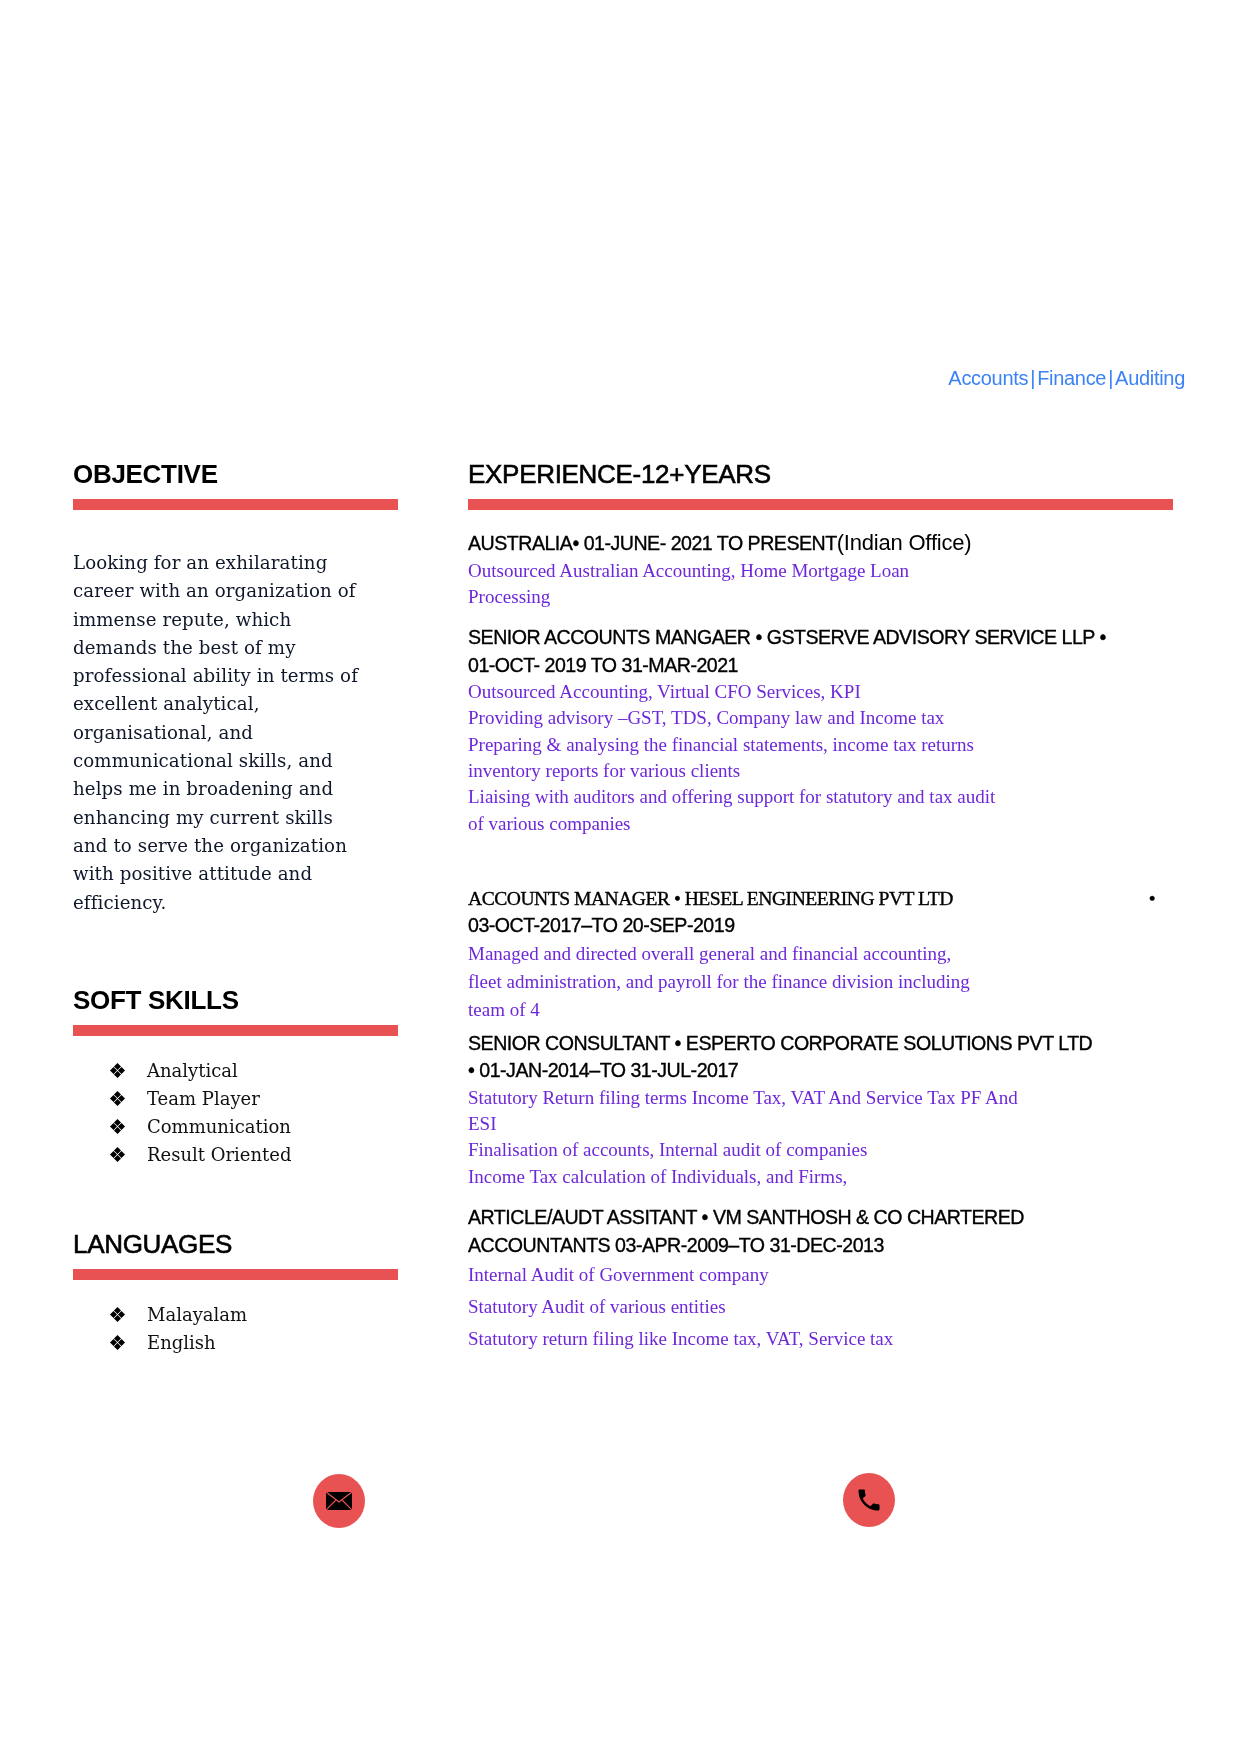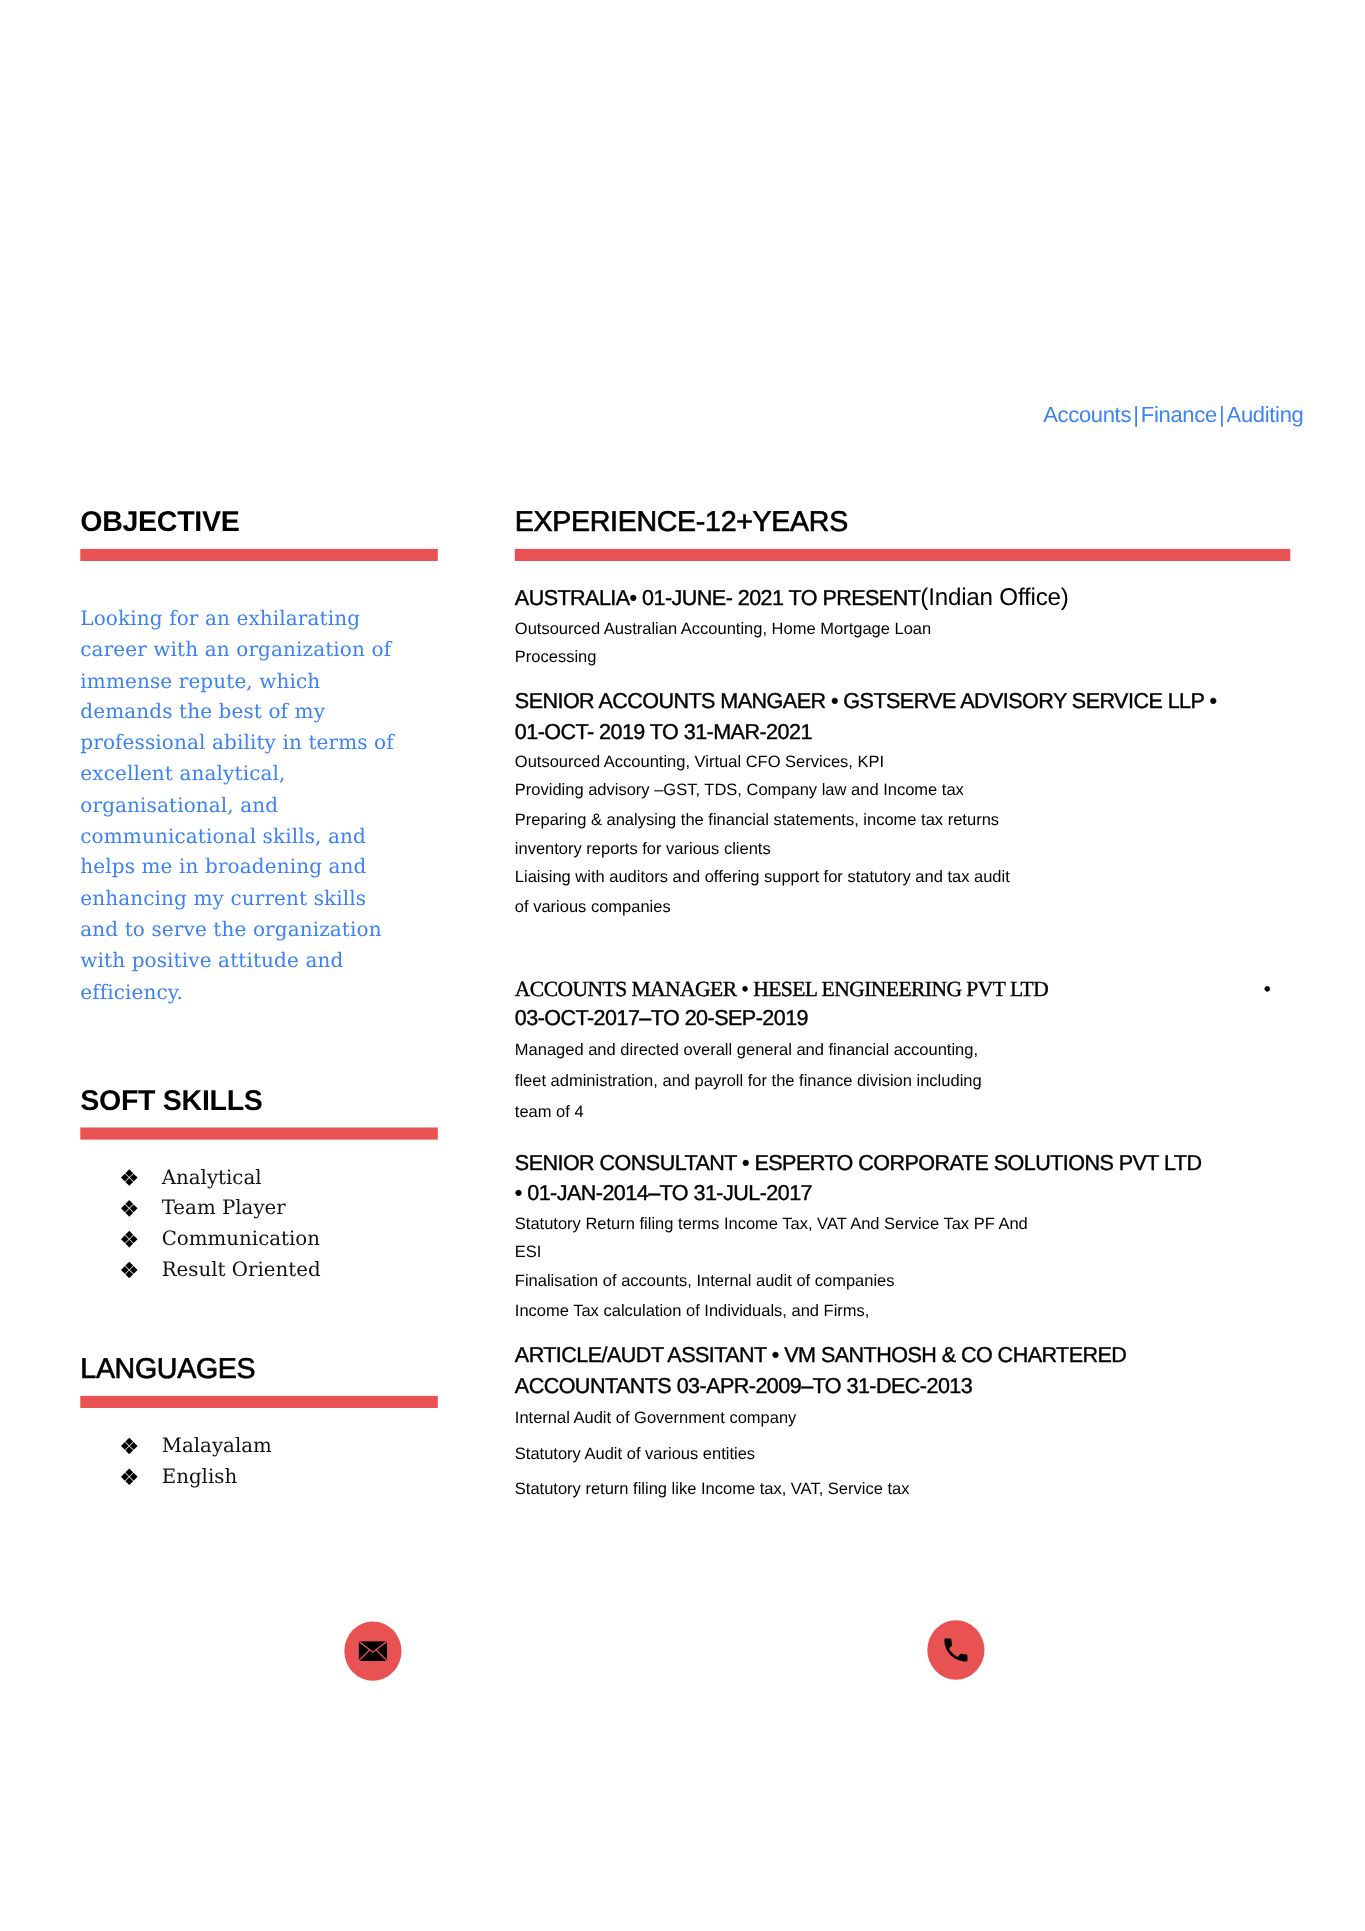--- a/index.html
+++ b/index.html
@@ -17,21 +17,21 @@
 
     .sec-title {
       font-family: "Liberation Sans", sans-serif; font-weight: bold; font-size: 26px;
       letter-spacing: -0.3px; color: #000; line-height: 36px; height: 36px; white-space: nowrap;
     }
     .sec-title.thin { font-weight: normal; -webkit-text-stroke: 0.6px #000; }
     .bar { height: 11px; background: #e95252; margin-top: 7px; }
 
     .objective-text {
       font-family: "DejaVu Serif", serif; font-size: 18.2px; line-height: 28.3px;
-      margin-top: 39px; color: #3b82f6; letter-spacing: 0.1px; white-space: pre-line;
+      margin-top: 39px; color: #0f172a; letter-spacing: 0.1px; white-space: pre-line;
     }
 
     .skills-block { position: absolute; left: 0; top: 526px; width: 325px; }
     .lang-block { position: absolute; left: 0; top: 770px; width: 325px; }
 
     .blist { list-style: none; margin: 21px 0 0 0; padding: 0 0 0 37px; }
     .blist li {
       font-family: "DejaVu Serif", serif; font-size: 18px; line-height: 28px; color: #111;
       display: flex; align-items: center;
     }
@@ -44,21 +44,21 @@
     .blist .diamond i:nth-child(3) { left: 9px; top: 5px; }
     .blist .diamond i:nth-child(4) { left: 5px; top: 9px; }
 
     .job { margin-top: 0; }
     .job-head {
       font-family: "Liberation Sans", sans-serif; font-size: 19.6px; line-height: 27.5px;
       color: #000; letter-spacing: -0.5px; -webkit-text-stroke: 0.35px #000;
     }
     .job-head .light { -webkit-text-stroke: 0; font-size: 22px; letter-spacing: -0.2px; }
     .job-desc {
-      font-family: Liberation Sans, sans-serif; font-size: 15px; line-height: 26.3px; color: #000000;
+      font-family: Liberation Serif, serif; font-size: 19px; line-height: 26.3px; color: #6d28d9;
     }
     .job-desc.spaced { line-height: 32px; }
     .job-head .rdot { position: absolute; right: 0; }
 
     .circle {
       position: absolute; width: 52px; height: 54px; border-radius: 50%;
       background: #e95252; display: flex; align-items: center; justify-content: center;
     }
   </style>
 </head>
@@ -190,21 +190,21 @@
       <div style="position:relative;font-family:Liberation Serif, serif;"><span>ACCOUNTS MANAGER  •  HESEL ENGINEERING PVT LTD</span><span class="rdot" style="right:18px;">•</span></div>
       <div>03-OCT-2017–TO 20-SEP-2019</div>
     </div>
     <div class="job-desc" style="line-height:28px;">
       <div>Managed and directed overall general and financial accounting,</div>
       <div>fleet administration, and payroll for the finance division including</div>
       <div>team of 4</div>
     </div>
   </div>
 
-  <div class="job" style="margin-top:20px;">
+  <div class="job" style="margin-top:6px;">
     <div class="job-head">
       <div>SENIOR CONSULTANT  •  ESPERTO CORPORATE SOLUTIONS PVT LTD</div>
       <div> •  01-JAN-2014–TO 31-JUL-2017</div>
     </div>
     <div class="job-desc">
       <div>Statutory Return filing terms Income Tax, VAT And Service Tax PF And</div>
       <div>ESI</div>
       <div>Finalisation of accounts, Internal audit of companies</div>
       <div>Income Tax calculation of Individuals, and Firms,</div>
     </div>

